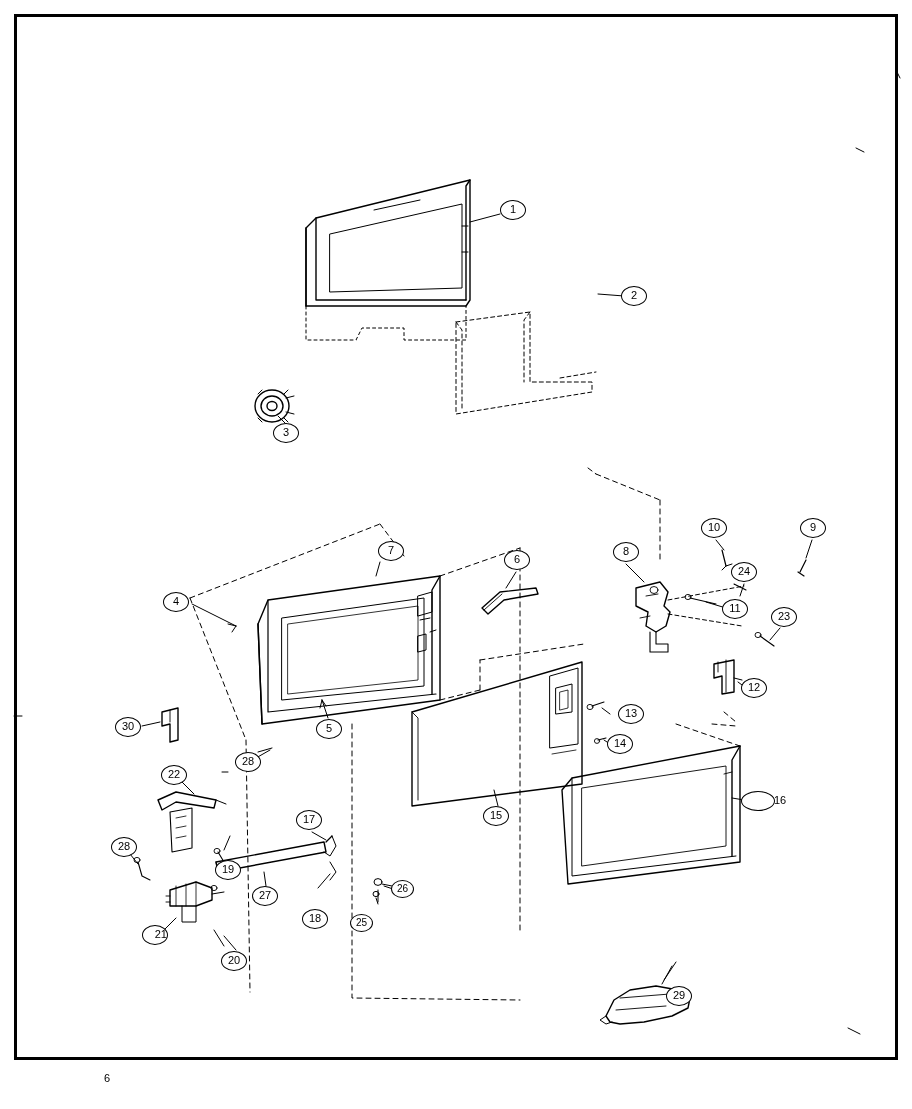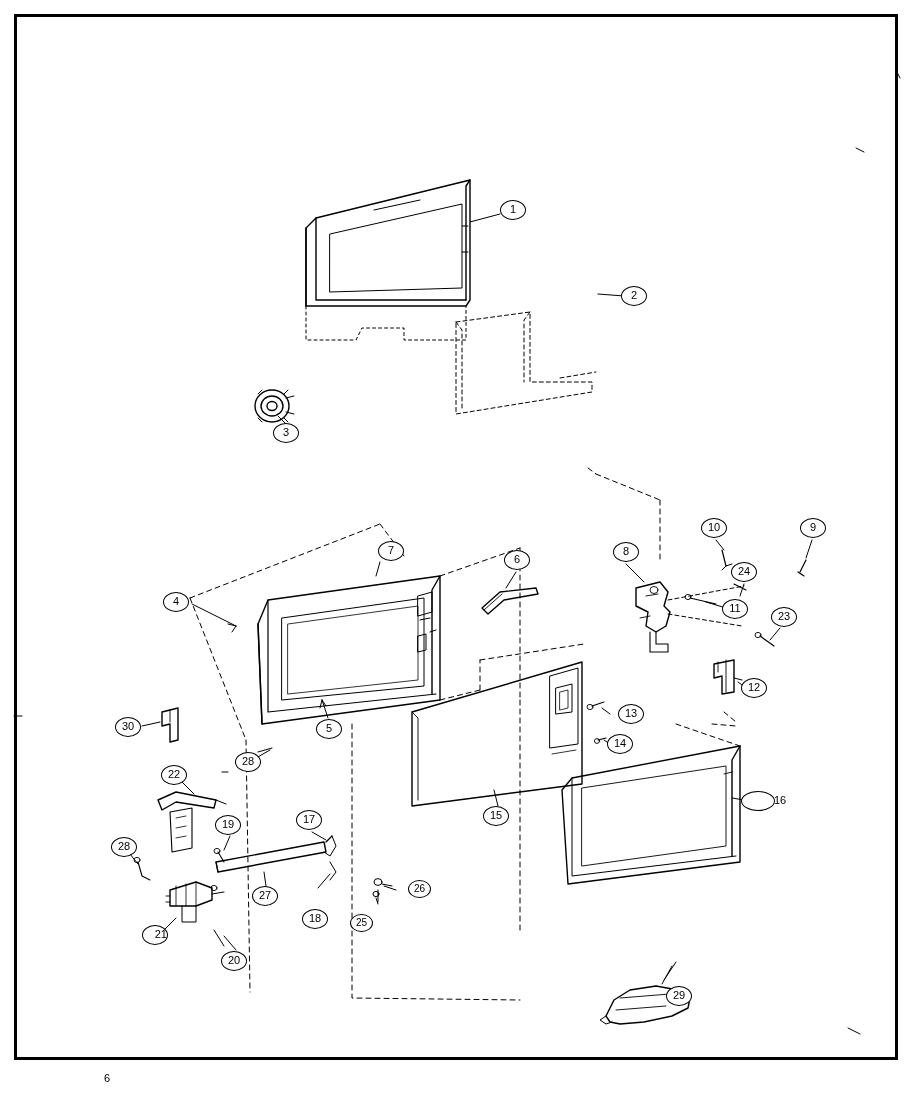--- a/index.html
+++ b/index.html
@@ -330,28 +330,28 @@
   <div class="callout" style="left:800px; top:518px;"><span>9</span></div>
   <div class="callout" style="left:701px; top:518px;"><span>10</span></div>
   <div class="callout" style="left:722px; top:599px;"><span>11</span></div>
   <div class="callout" style="left:741px; top:678px;"><span>12</span></div>
   <div class="callout" style="left:607px; top:704px;margin-left:11px;"><span>13</span></div>
   <div class="callout" style="left:607px; top:734px;"><span>14</span></div>
   <div class="callout" style="left:483px; top:806px;"><span>15</span></div>
   <div class="callout" style="left:741px; top:791px;padding-left:32px;"><span>16</span></div>
   <div class="callout" style="left:296px; top:810px;"><span>17</span></div>
   <div class="callout" style="left:302px; top:886px;margin-top:23px;"><span>18</span></div>
-  <div class="callout" style="left:215px; top:815px;text-align:center;"><span>19</span></div>
+  <div class="callout" style="left:215px; top:860px;text-align:center;"><span>19</span></div>
   <div class="callout" style="left:221px; top:951px;"><span>20</span></div>
   <div class="callout" style="left:142px; top:925px;text-align:right;"><span>21</span></div>
   <div class="callout" style="left:161px; top:765px;"><span>22</span></div>
   <div class="callout" style="left:771px; top:607px;"><span>23</span></div>
   <div class="callout" style="left:731px; top:562px;"><span>24</span></div>
   <div class="callout small" style="left:350px; top:902px;margin-top:12px;"><span>25</span></div>
-  <div class="callout small" style="left:408px; top:880px;"><span>26</span></div>
+  <div class="callout small" style="left:391px; top:880px;"><span>26</span></div>
   <div class="callout" style="left:252px; top:886px;"><span>27</span></div>
   <div class="callout" style="left:111px; top:837px;"><span>28</span></div>
   <div class="callout" style="left:666px; top:986px;"><span>29</span></div>
   <div class="callout" style="left:115px; top:717px;"><span>30</span></div>
   <div class="callout" style="left:235px; top:752px;"><span>28</span></div>
 
   <div class="page-number">6</div>
 
 </div>
 

